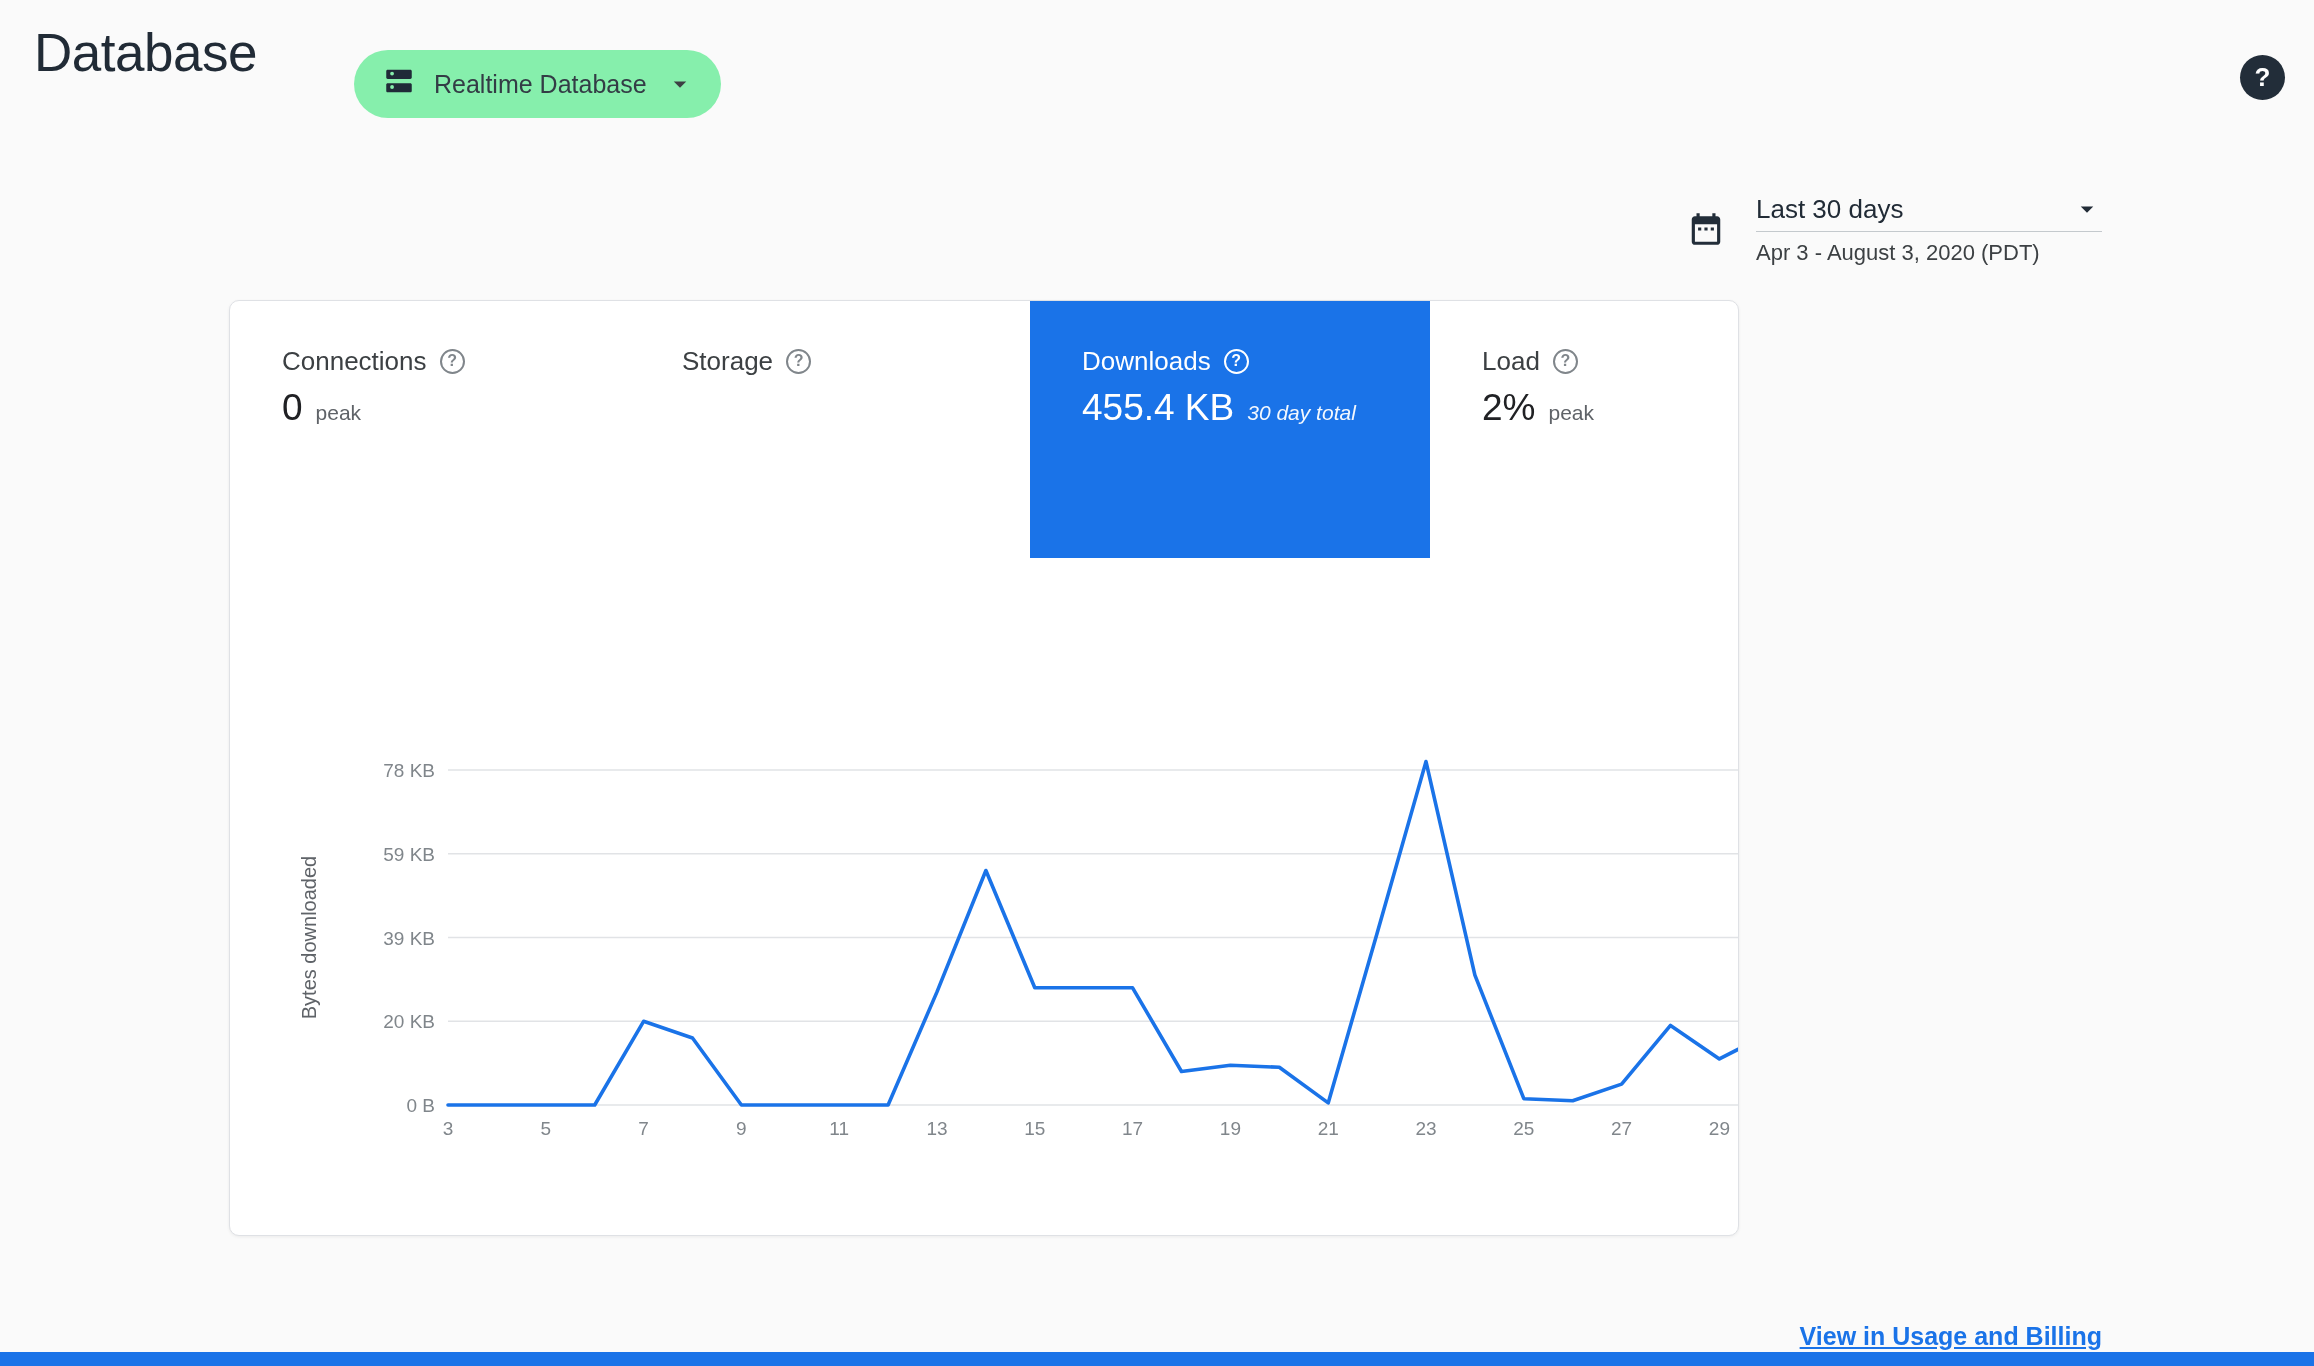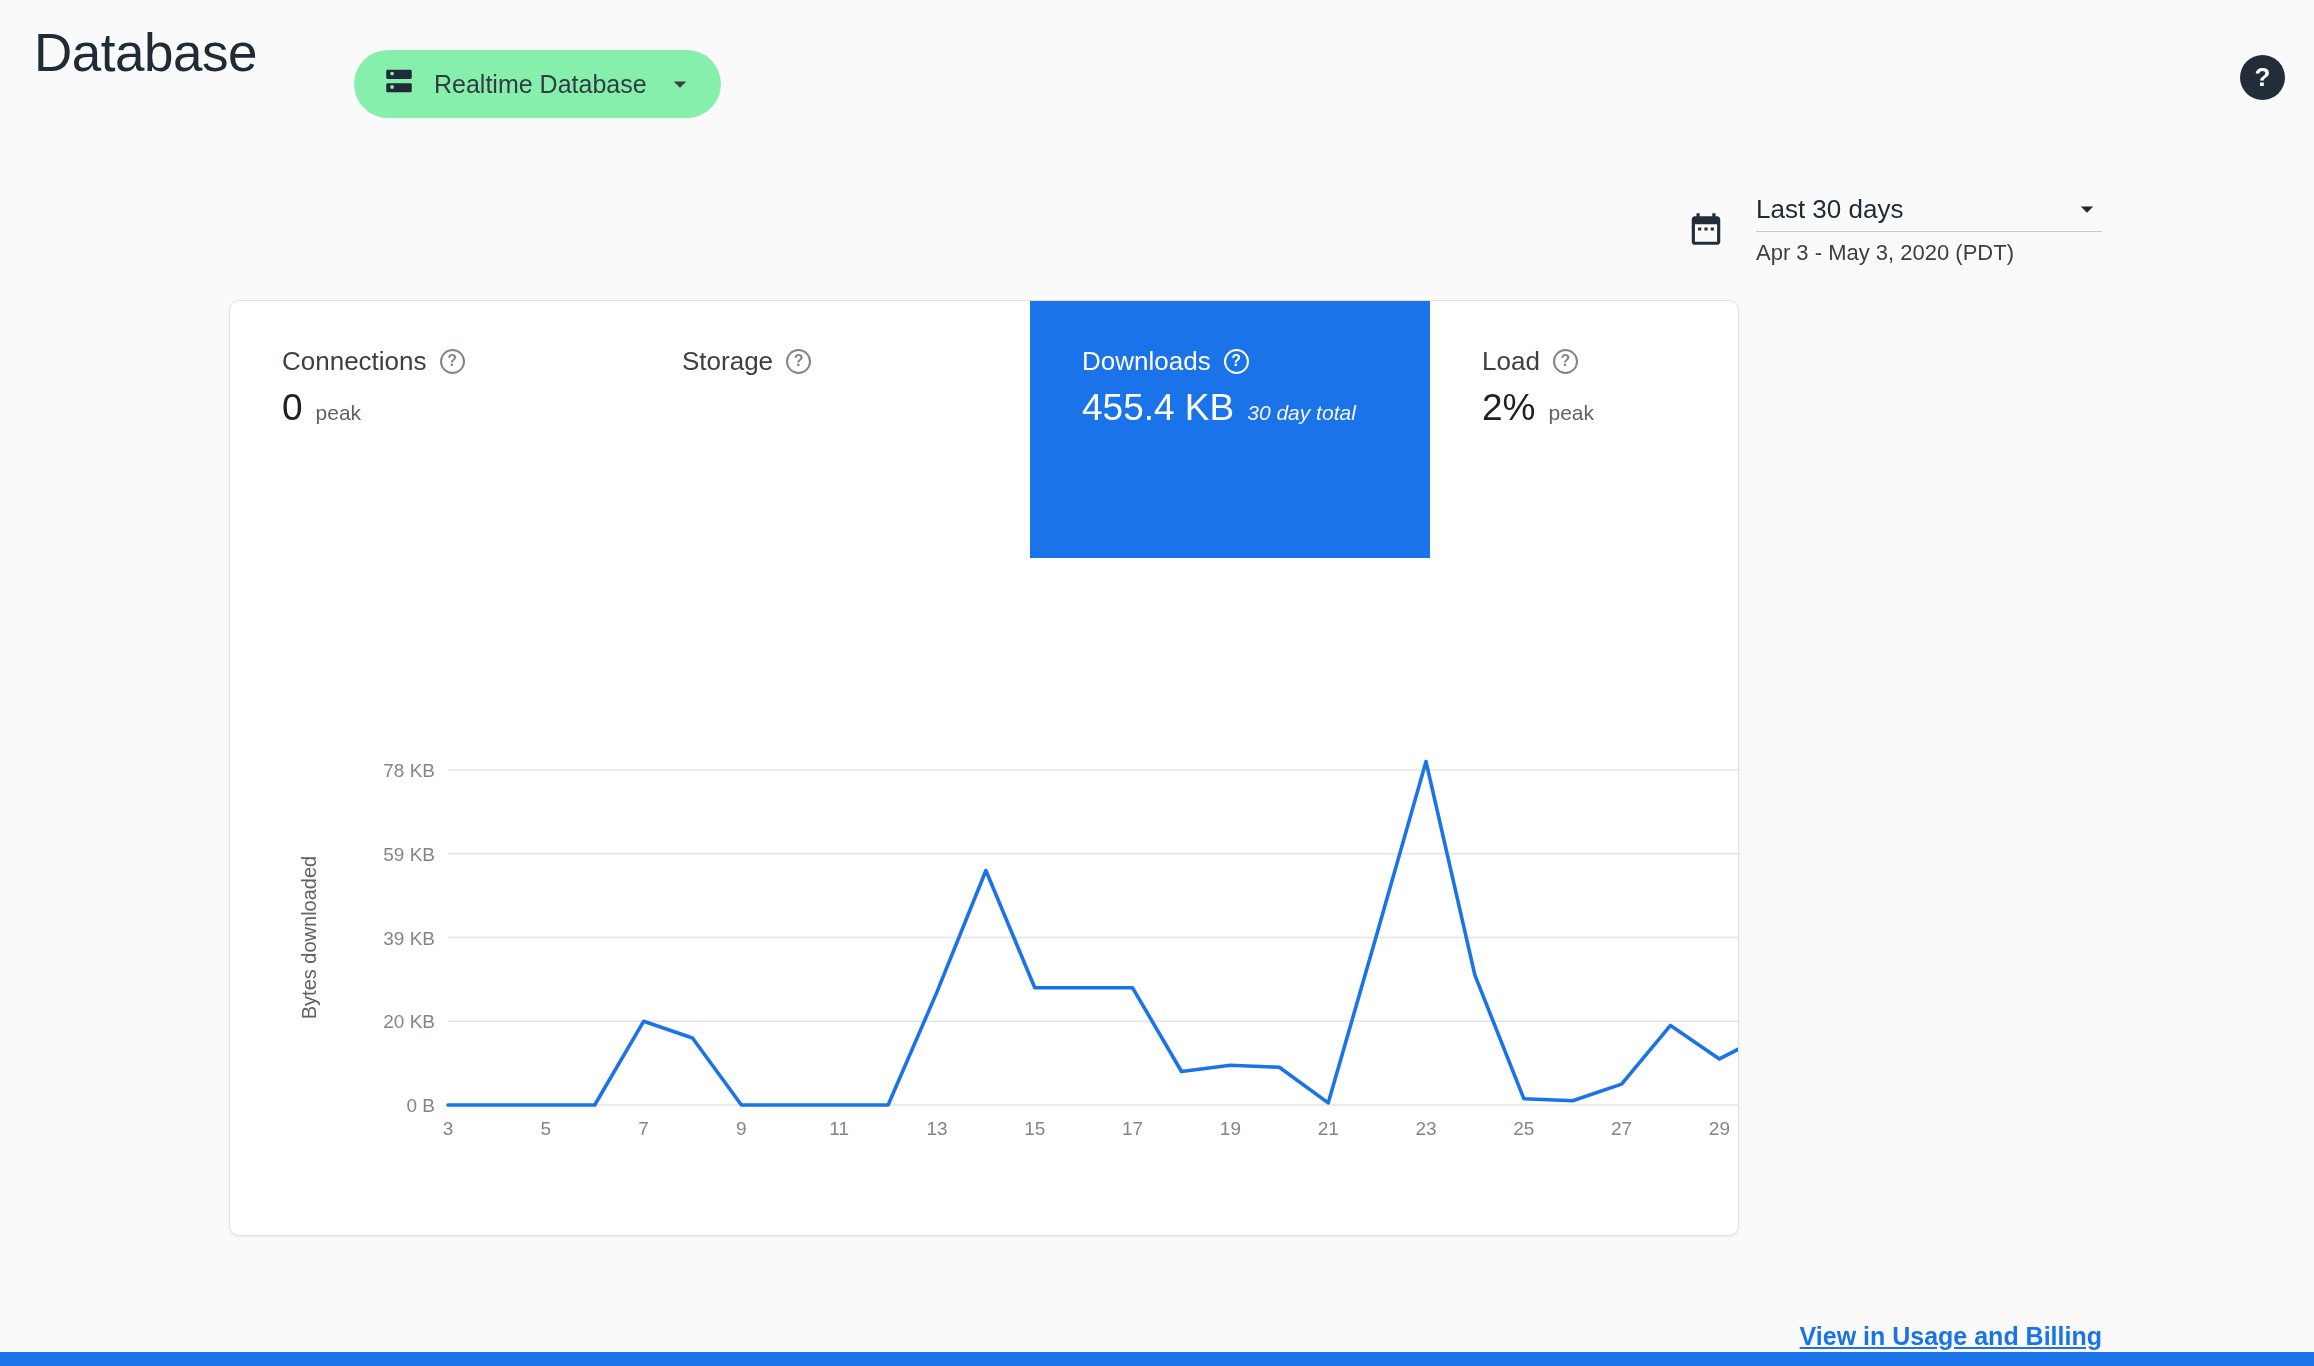--- a/index.html
+++ b/index.html
@@ -130,21 +130,21 @@
   </div>
   <div class="drop">
     <div class="drop-row">
       <span class="drop-label">Last 30 days</span>
       <span class="drop-caret caret">
         <svg viewBox="0 0 24 24">
             <path d="M7 10l5 5 5-5z"></path>
           </svg>
       </span>
     </div>
-    <div class="drop-detail">Apr 3 - May 3, 2020 (PDT)</div>
+    <div class="drop-detail">Apr 3 - August 3, 2020 (PDT)</div>
   </div>
 
   <section class="card">
     <div class="tiles">
 
       <div class="tile">
         <div class="tile-label-row">
           <span class="tile-label">Connections</span>
           <span class="help-circle">
               <span>?</span>

